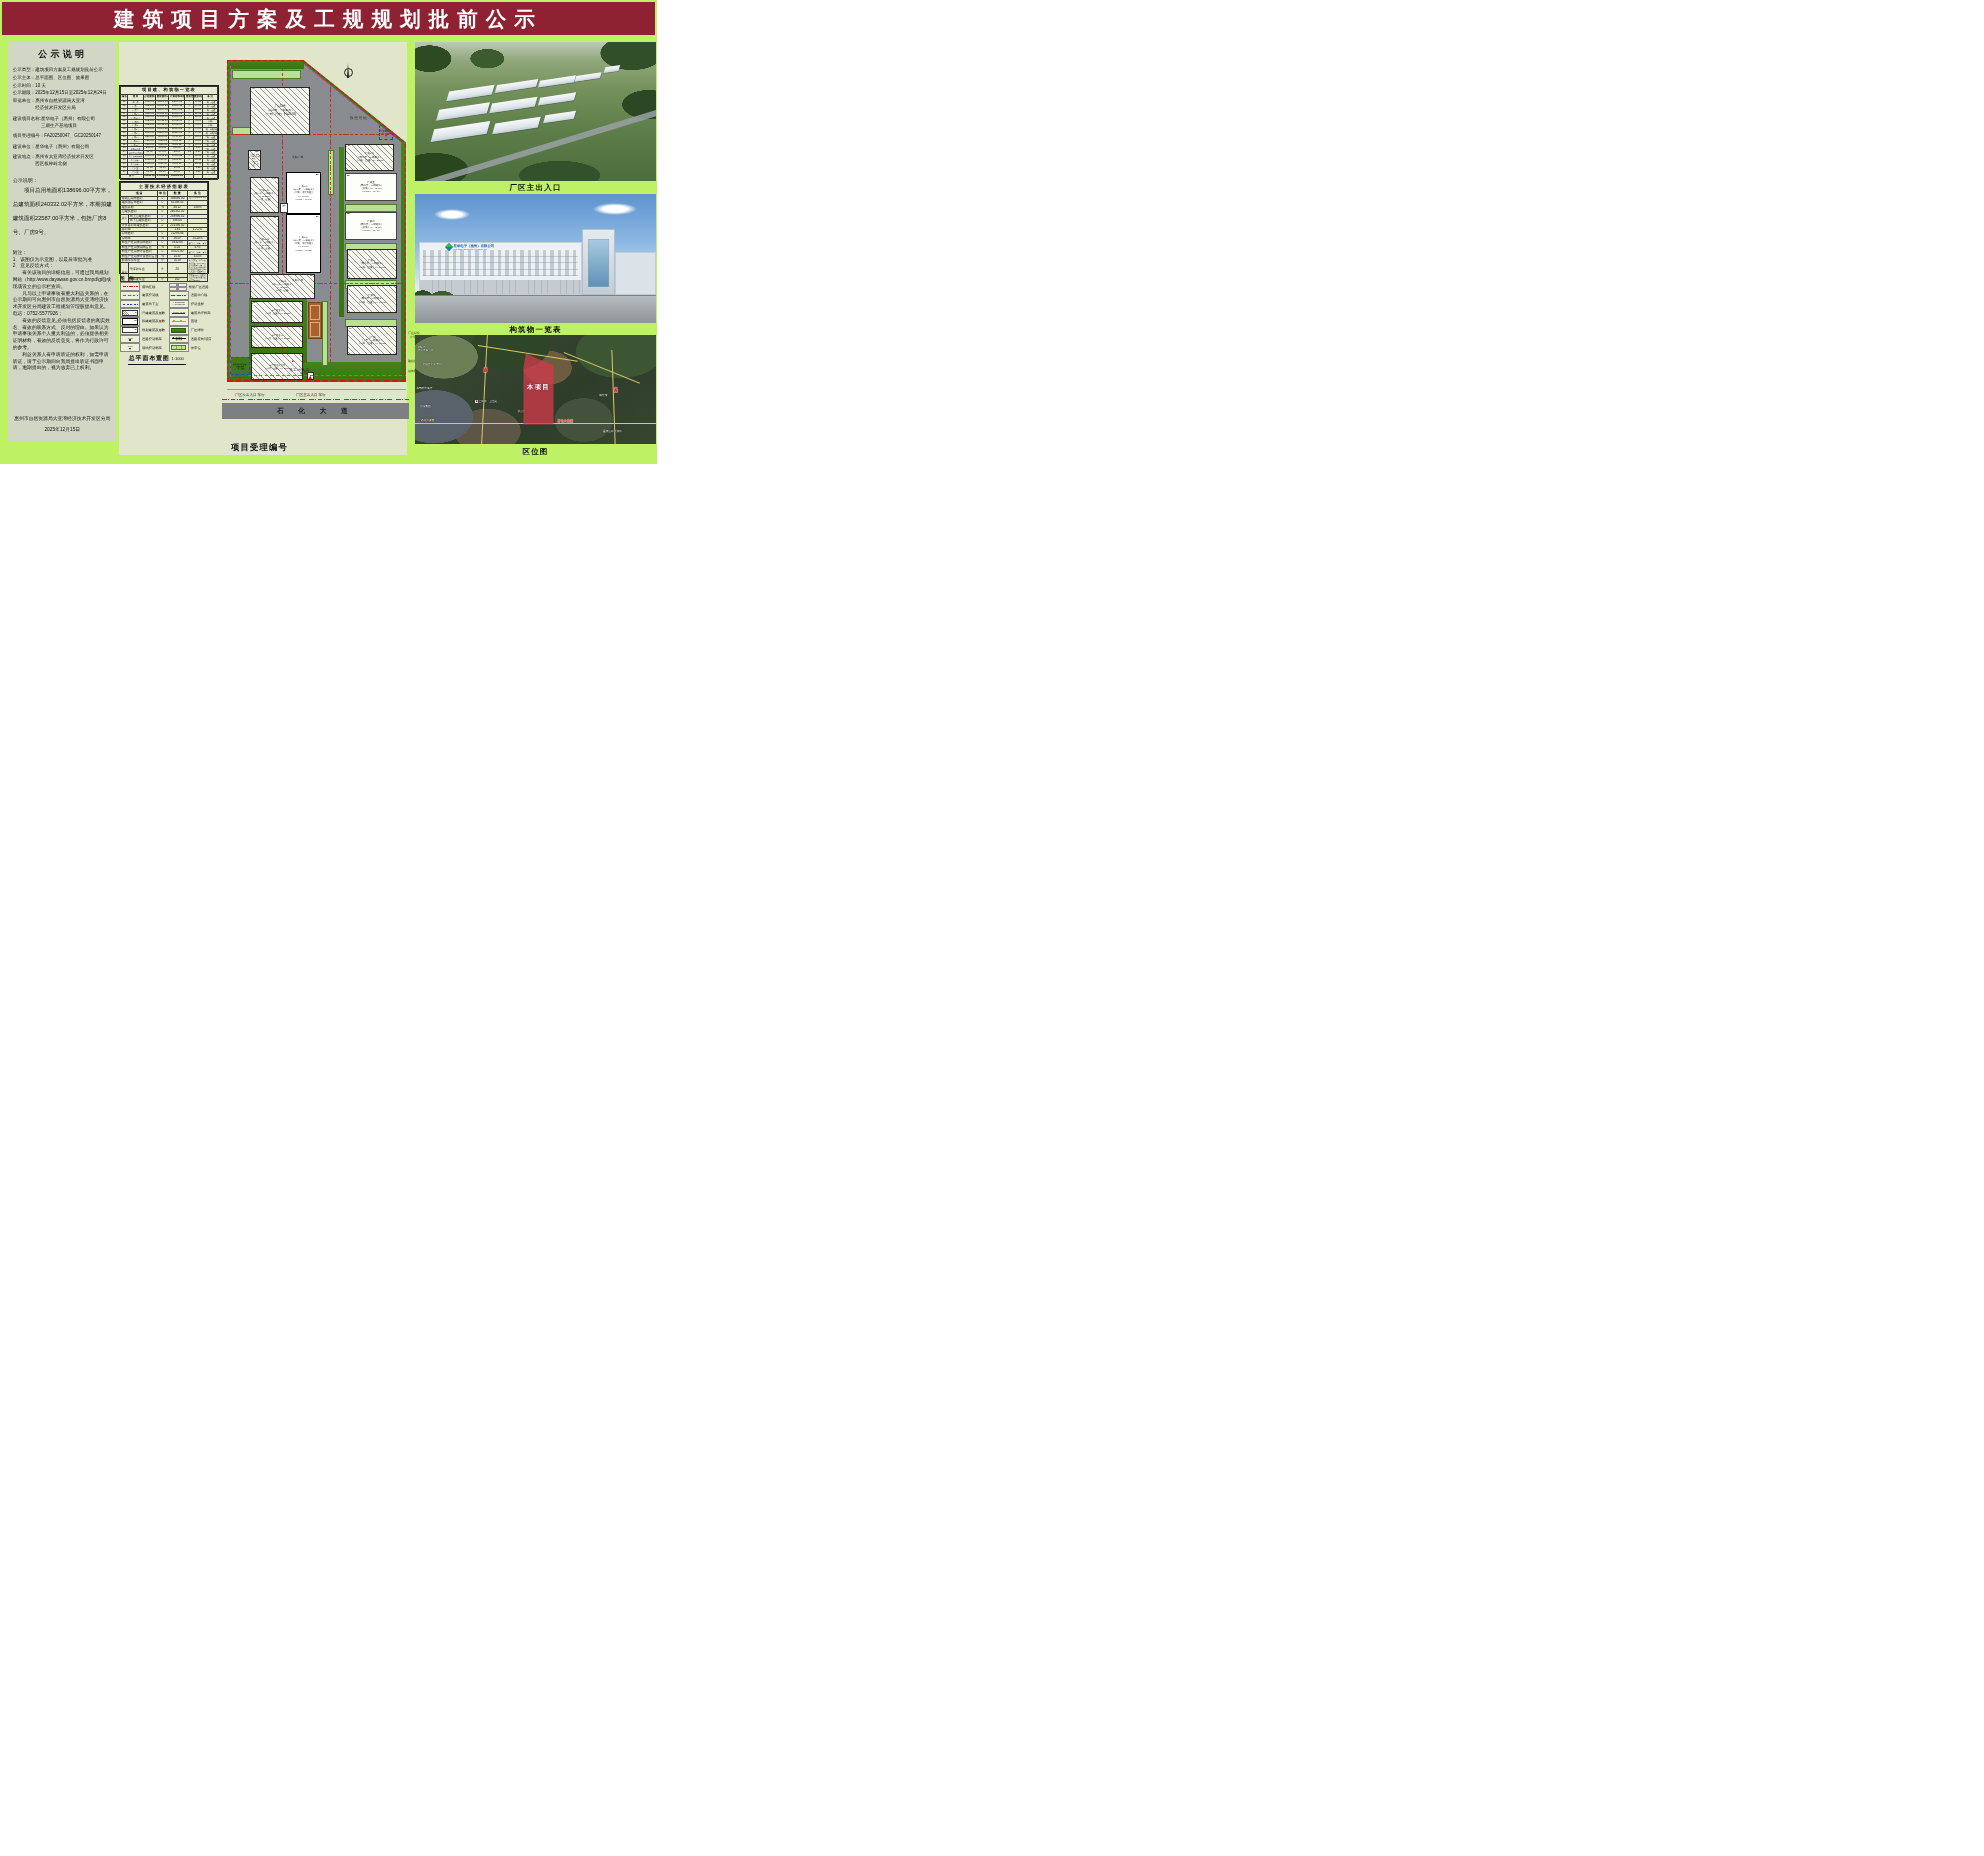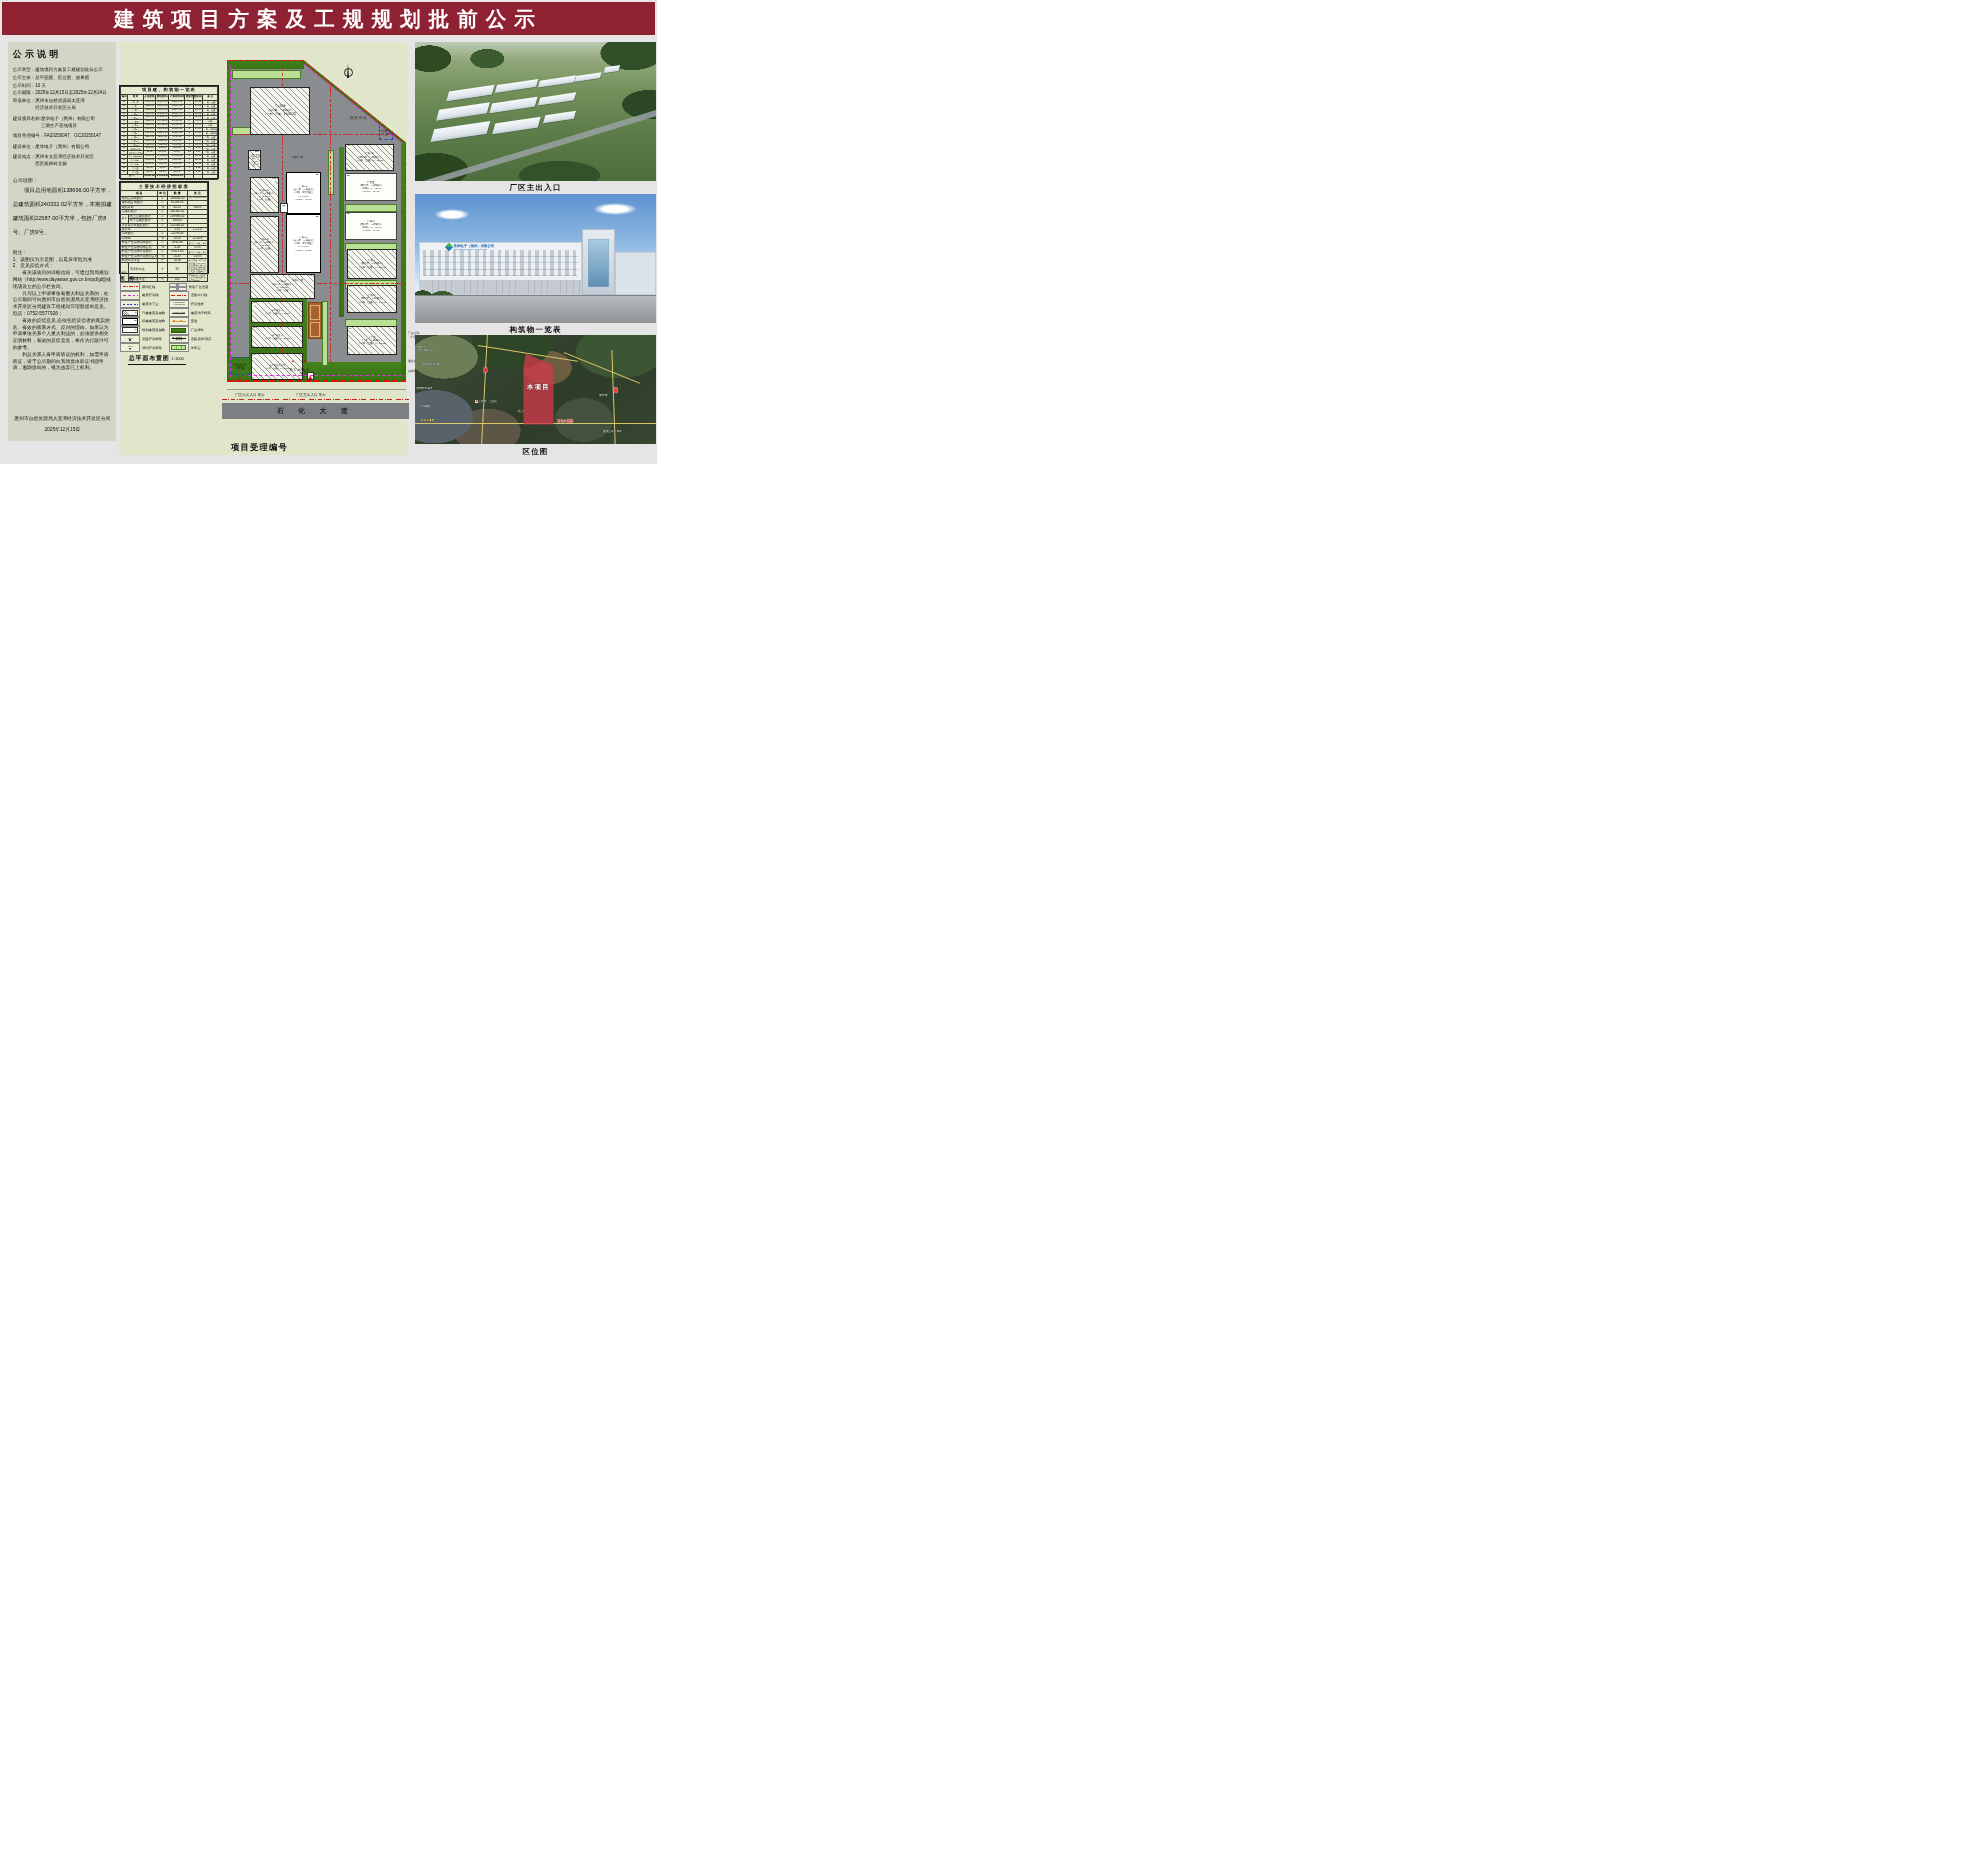--- a/index.html
+++ b/index.html
@@ -1,25 +1,25 @@
 <!DOCTYPE html>
 <html style="font-size:6.4px"><head>
 <meta charset="utf-8">
 <style>
   html,body{margin:0;padding:0;background:#fff;}
-  .sheet{position:relative;width:657px;height:464px;background:#e5e5e5;overflow:hidden;
+  .sheet{position:relative;width:657px;height:464px;background:#bef264;overflow:hidden;
          font-family:"Liberation Sans","DejaVu Sans",sans-serif;color:#111;}
   
   .hdr{position:absolute;left:2.4px;top:2.4px;right:2.4px;height:33px;background:#8e2132;
        display:flex;align-items:center;justify-content:center;}
   .hdr-title{color:#fff;font-size:20.6px;font-weight:bold;letter-spacing:8px;white-space:nowrap;}
   
   .left-panel{position:absolute;left:8.3px;top:42px;width:108px;height:399px;background:#d2d7c5;
               box-sizing:border-box;padding:4.8px 3.6px 4px 4.4px;}
-  .lp-title{font-size:9px;font-weight:600;letter-spacing:3.2px;margin:0.8px 0 6.4px;}
+  .lp-title{text-align:center;font-size:9px;font-weight:600;letter-spacing:3.2px;margin:0.8px 0 6.4px;}
   .lp-field{display:flex;font-size:4.5px;line-height:1.55;margin-bottom:0.8px;}
   .lp-field .lbl{white-space:nowrap;}
   .lp-field .val{white-space:pre-line;}
   .mt{margin-top:3.6px;}
   .lp-desc-t{font-size:5px;margin-top:8.7px;}
   .lp-desc{font-size:5.6px;line-height:2.5;text-indent:2em;margin-top:1.6px;}
   .lp-notes{margin-top:9.5px;font-size:4.8px;line-height:1.42;}
   .lp-notes .nl{white-space:pre-line;}
   .lp-org{position:absolute;left:0;width:100%;bottom:20px;text-align:center;font-size:4.8px;}
   .lp-date{position:absolute;left:0;width:100%;bottom:9.5px;text-align:center;font-size:4.8px;}

